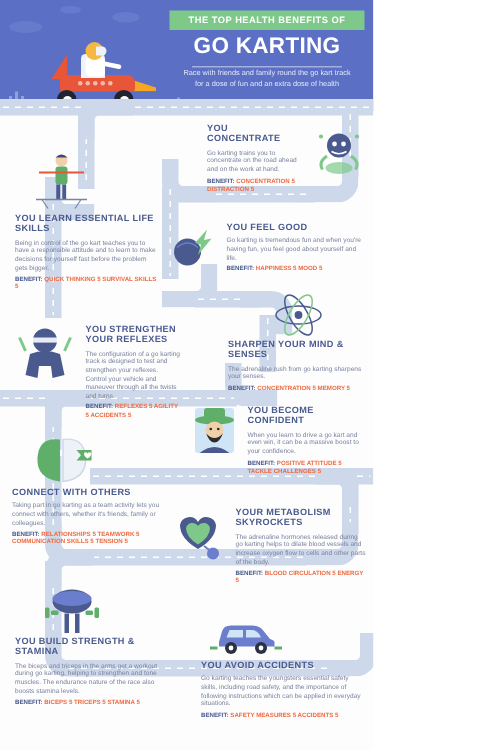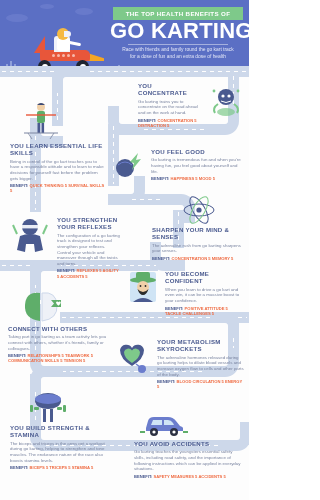--- a/index.html
+++ b/index.html
@@ -17,21 +17,21 @@
   .hdr-band{
     position:absolute;left:113px;top:7px;width:130px;height:13px;
     background:#7ec98a;display:flex;align-items:center;justify-content:center;
   }
   .hdr-band span{
     font-size:6.2px;font-weight:bold;color:#ffffff;letter-spacing:.35px;
     white-space:nowrap;
   }
   .hdr-title{
     position:absolute;left:110px;top:20px;width:136px;
-    text-align:center;font-size:22px;font-weight:bold;color:#ffffff;
+    text-align:center;font-size:15px;font-weight:bold;color:#ffffff;
     letter-spacing:.2px;line-height:22px;white-space:nowrap;
   }
   .hdr-rule{position:absolute;left:128px;top:44px;width:100px;height:1px;background:rgba(255,255,255,.45);}
   .hdr-sub{
     position:absolute;left:110px;top:46px;width:136px;text-align:center;
     font-size:4.9px;line-height:7px;color:#e3e7f7;
   }
 
   
   .kart{position:absolute;left:26px;top:22px;width:86px;height:52px;}

